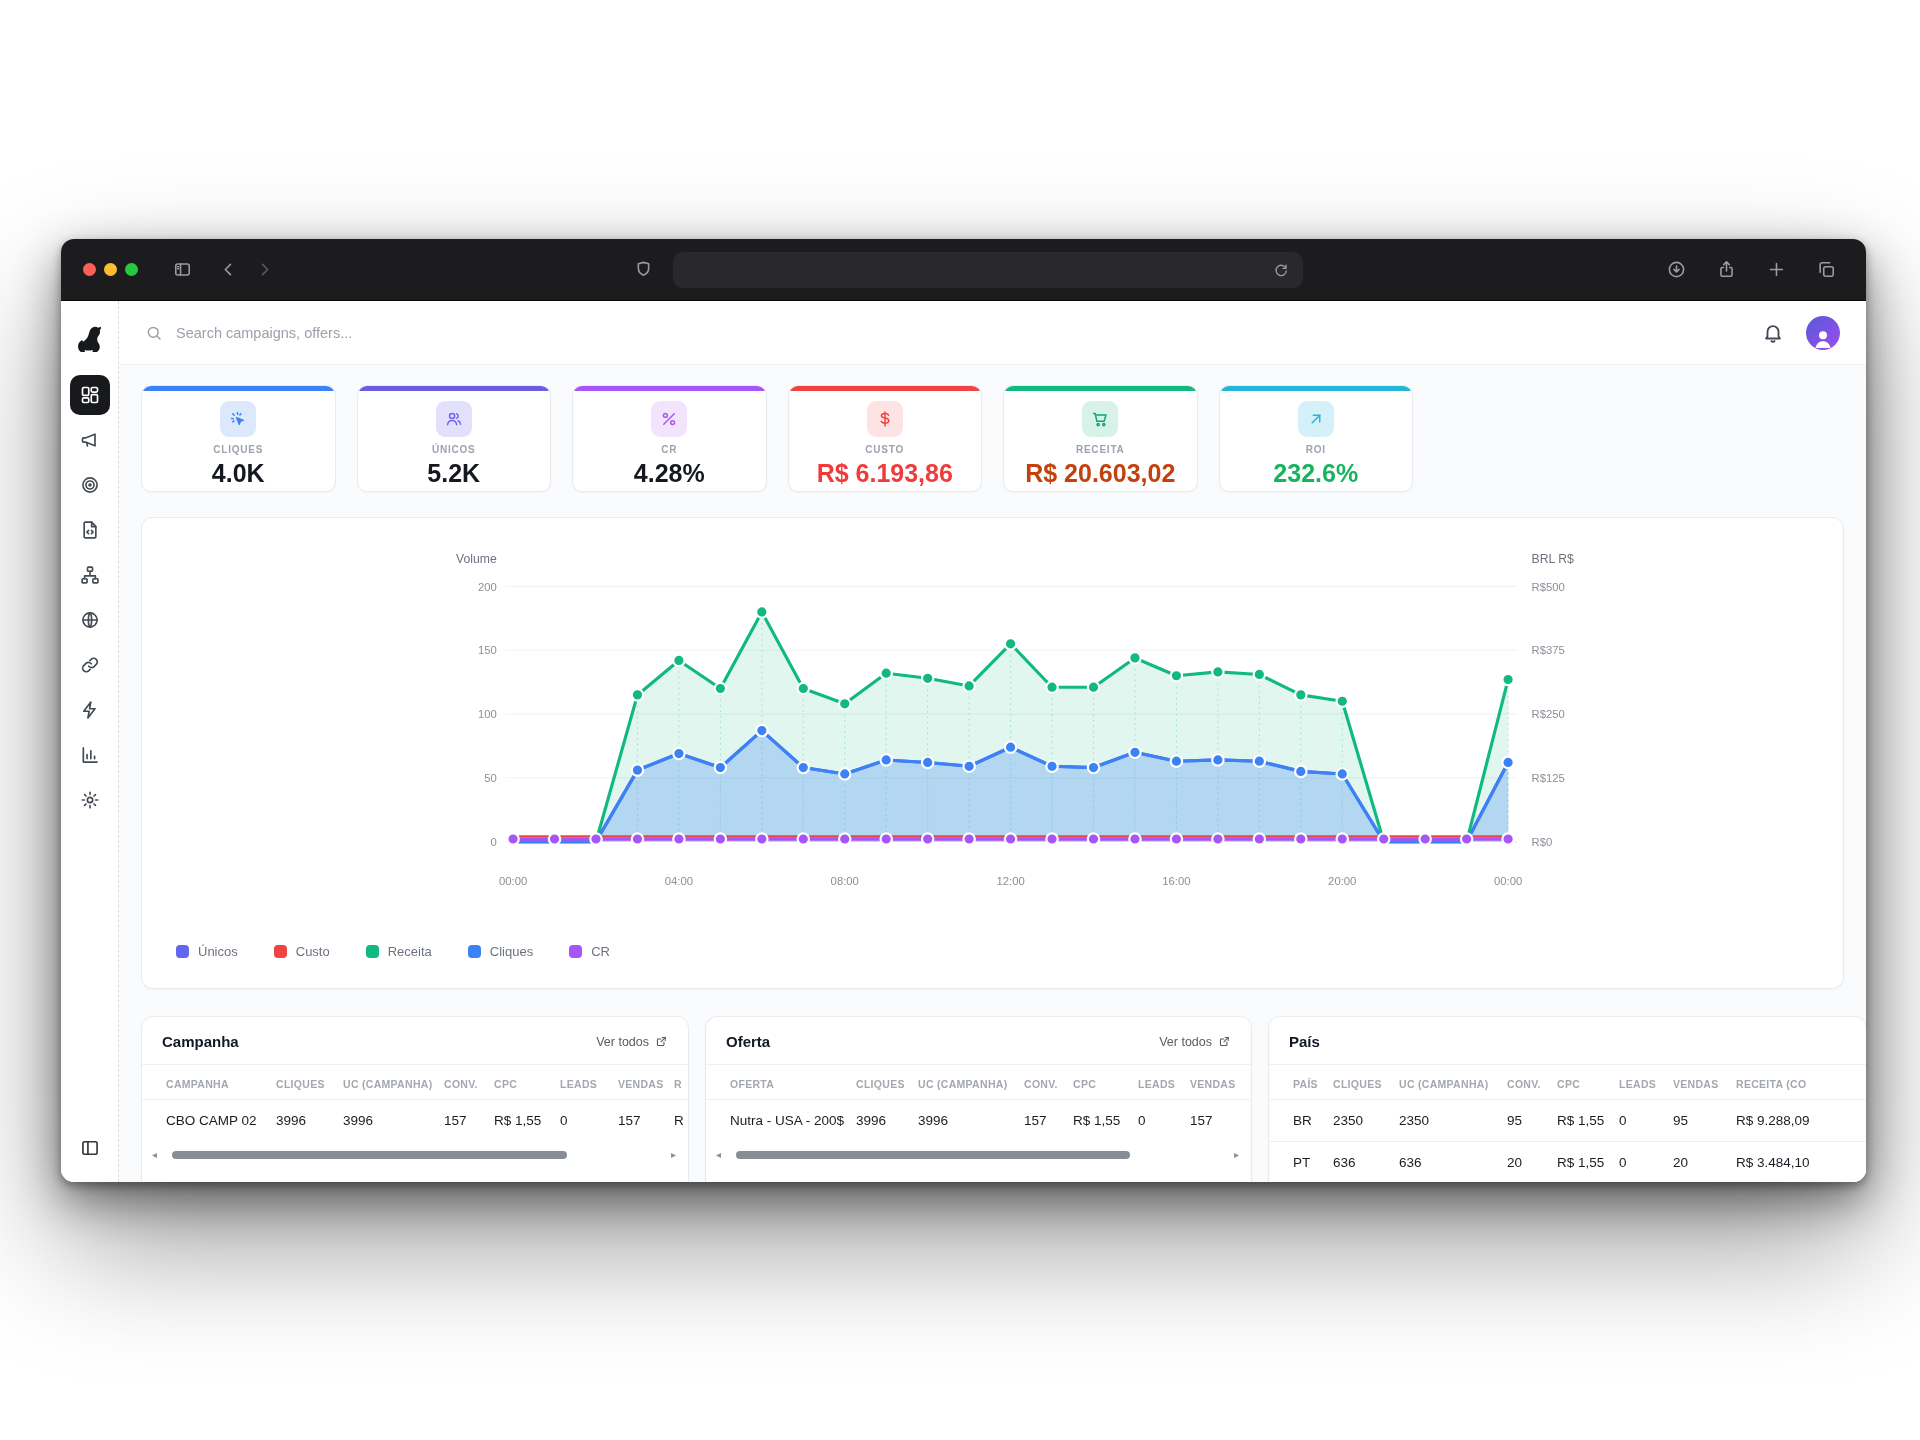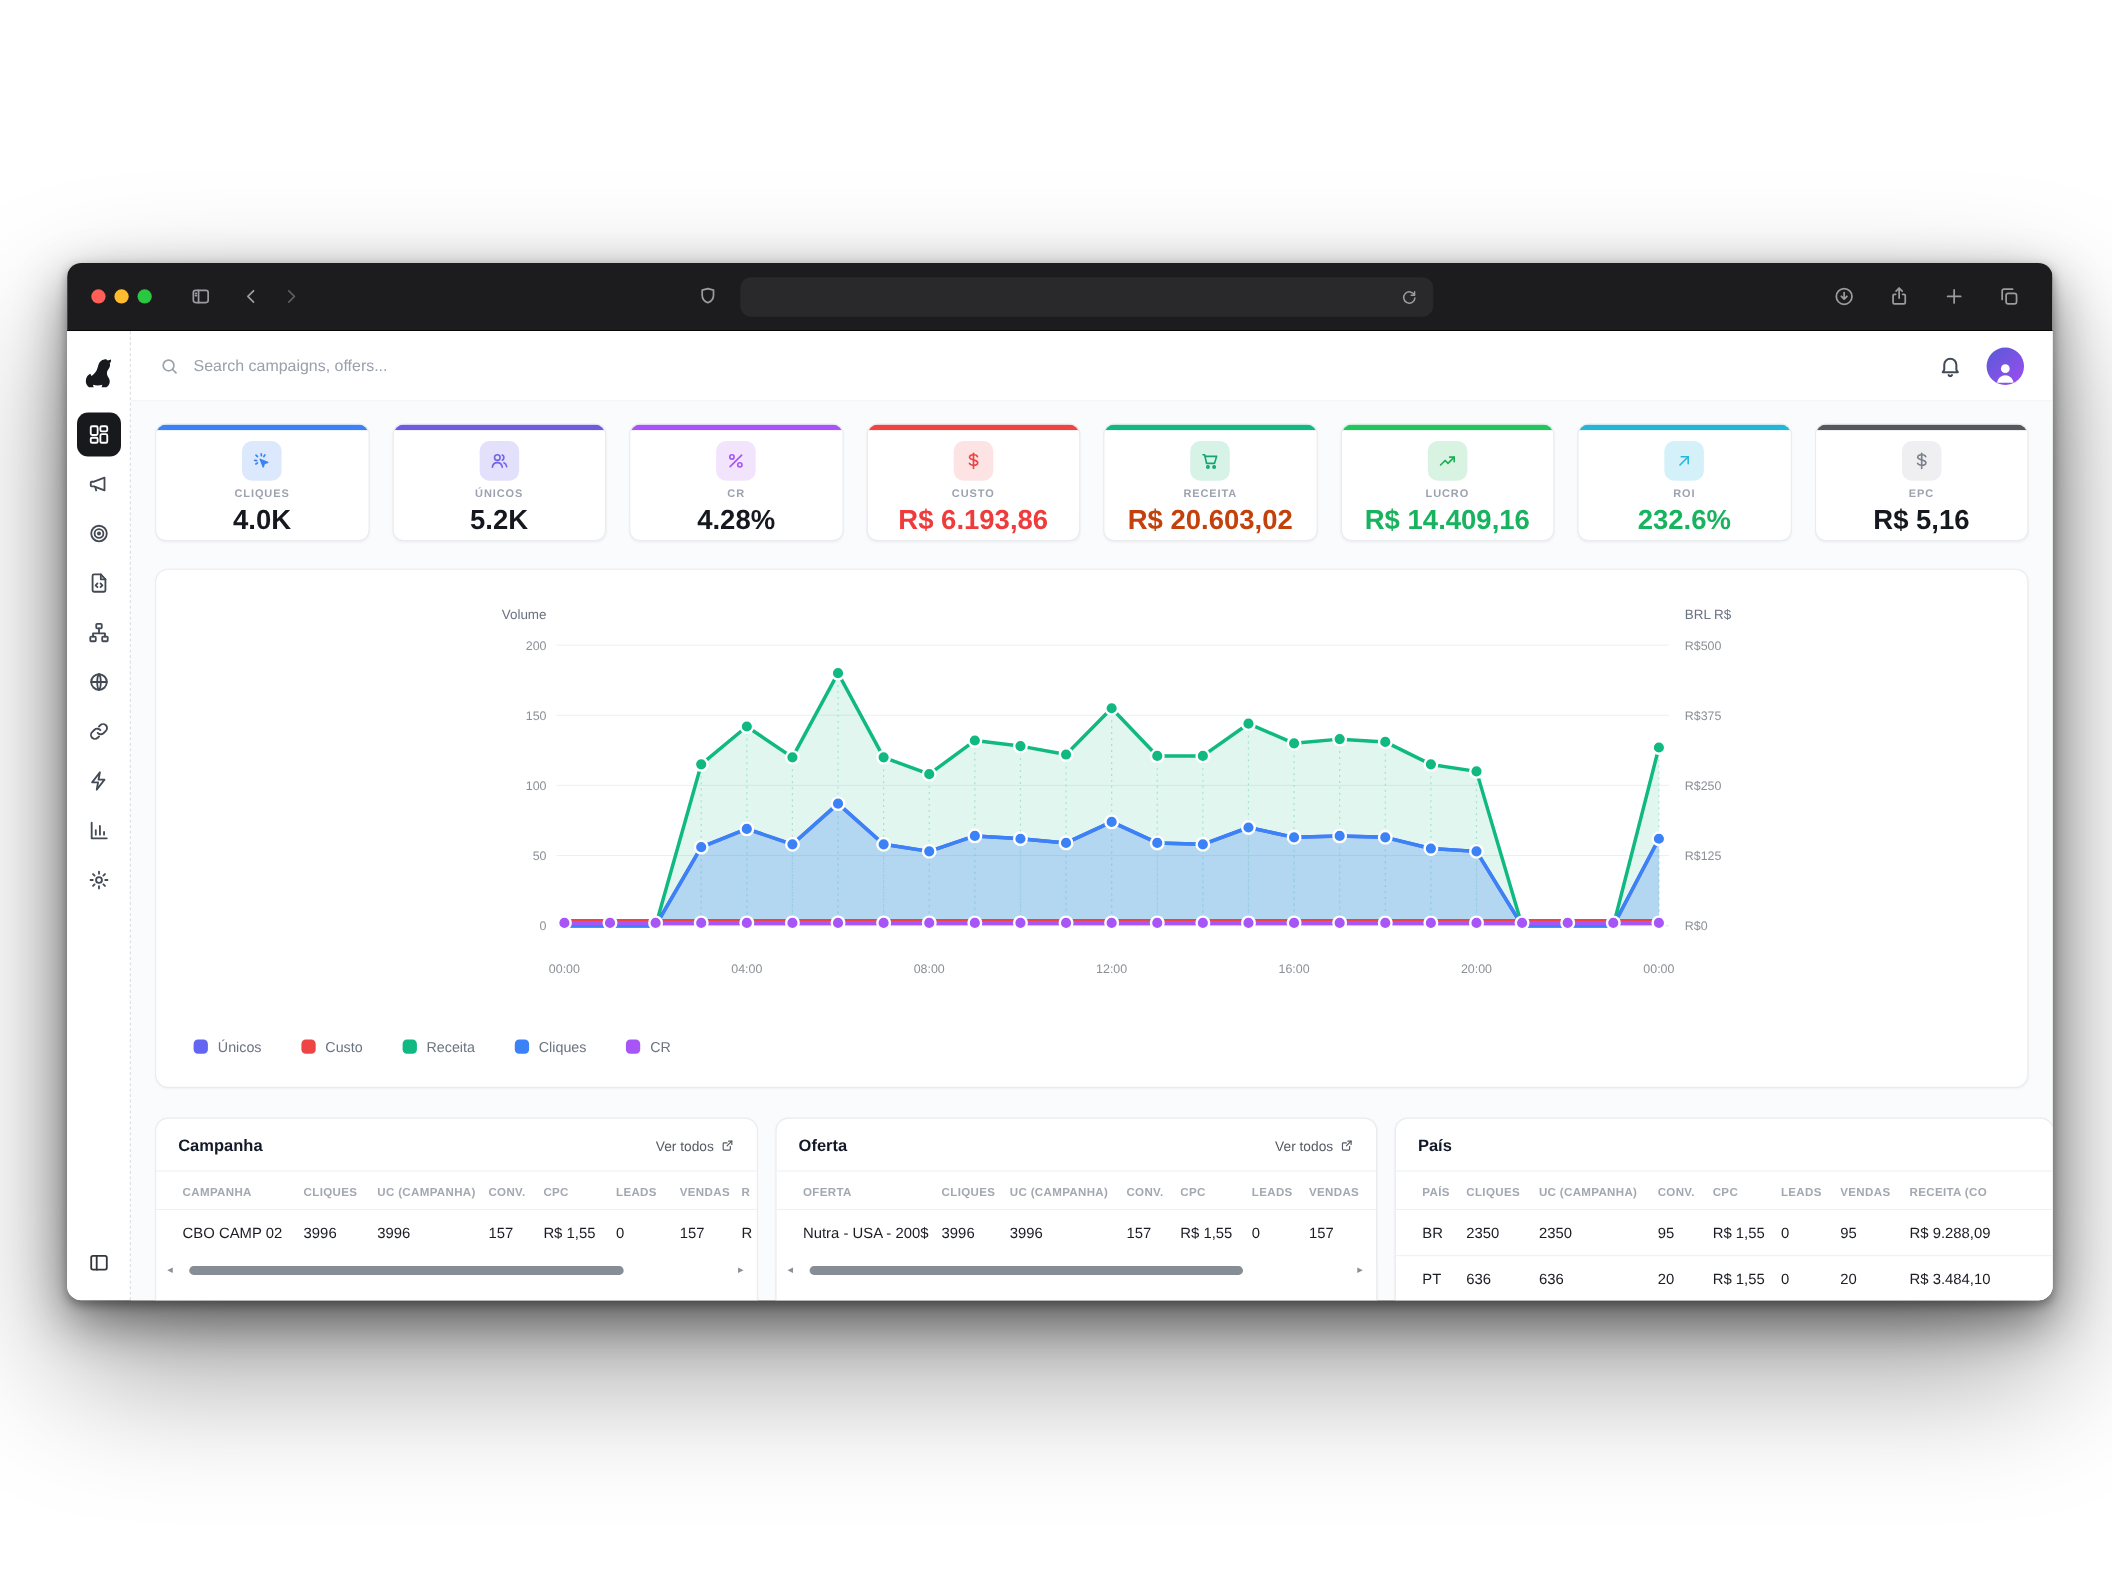--- a/index.html
+++ b/index.html
@@ -315,51 +315,29 @@
                 <svg class="ic" viewBox="0 0 24 24">
                   <circle cx="9.5" cy="19.5" r="1.4"></circle>
                   <circle cx="17" cy="19.5" r="1.4"></circle>
                   <path d="M3.5 4.5h2l2.3 10.5h9.7l2.5-8.5H7"></path>
                 </svg>
               </div>
     <div class="kpi-label">RECEITA</div>
     <div class="kpi-value" style="color: #c2410c;">R$ 20.603,02</div>
   </div>
             <div class="kpi">
-    <div class="kpi-accent" style="background: rgb(34, 197, 94);"></div>
-    <div class="kpi-chip" style="background: rgb(217, 243, 226); color: rgb(31, 174, 87);">
-                <svg class="ic" viewBox="0 0 24 24">
-                  <path d="M3.5 17l5.5-5.5 3.5 3.5 7.5-7.5"></path>
-                  <path d="M14.5 7.5H20V13"></path>
-                </svg>
-              </div>
-    <div class="kpi-label">LUCRO</div>
-    <div class="kpi-value" style="color: rgb(23, 179, 95);">R$ 14.409,16</div>
-  </div>
-            <div class="kpi">
     <div class="kpi-accent" style="background: rgb(36, 182, 217);"></div>
     <div class="kpi-chip" style="background: rgb(212, 241, 250); color: rgb(40, 183, 218);">
                 <svg class="ic" viewBox="0 0 24 24">
                   <path d="M7 17L17 7"></path>
                   <path d="M8.5 7H17v8.5"></path>
                 </svg>
               </div>
     <div class="kpi-label">ROI</div>
     <div class="kpi-value" style="color: rgb(23, 179, 95);">232.6%</div>
-  </div>
-            <div class="kpi">
-    <div class="kpi-accent" style="background: rgb(87, 87, 95);"></div>
-    <div class="kpi-chip" style="background: rgb(239, 239, 241); color: rgb(124, 130, 140);">
-                <svg class="ic" viewBox="0 0 24 24">
-                  <path d="M12 2.8v18.4"></path>
-                  <path d="M16.8 6.8c-.6-1.5-2.4-2.3-4.8-2.3-2.7 0-4.8 1.1-4.8 3.1 0 4.3 9.9 2.1 9.9 6.6 0 2-2.1 3.1-5.1 3.1-2.6 0-4.4-.9-5-2.4"></path>
-                </svg>
-              </div>
-    <div class="kpi-label">EPC</div>
-    <div class="kpi-value" style="color: rgb(21, 24, 30);">R$ 5,16</div>
   </div>
           </div>
 
         <div class="chart-card">
           <svg id="chart-svg" viewBox="0 0 1700 440">
               <line x1="312" y1="340" x2="1430" y2="340" stroke="#e3e6ea" stroke-width="1"></line>
               <text x="302" y="344.5" text-anchor="end" font-size="12.5" fill="#8b9097">0</text>
               <text x="1446" y="344.5" text-anchor="start" font-size="12.5" fill="#8b9097">R$0</text>
               <line x1="312" y1="269.5" x2="1430" y2="269.5" stroke="#edeff2" stroke-width="1"></line>
               <text x="302" y="274" text-anchor="end" font-size="12.5" fill="#8b9097">50</text>

